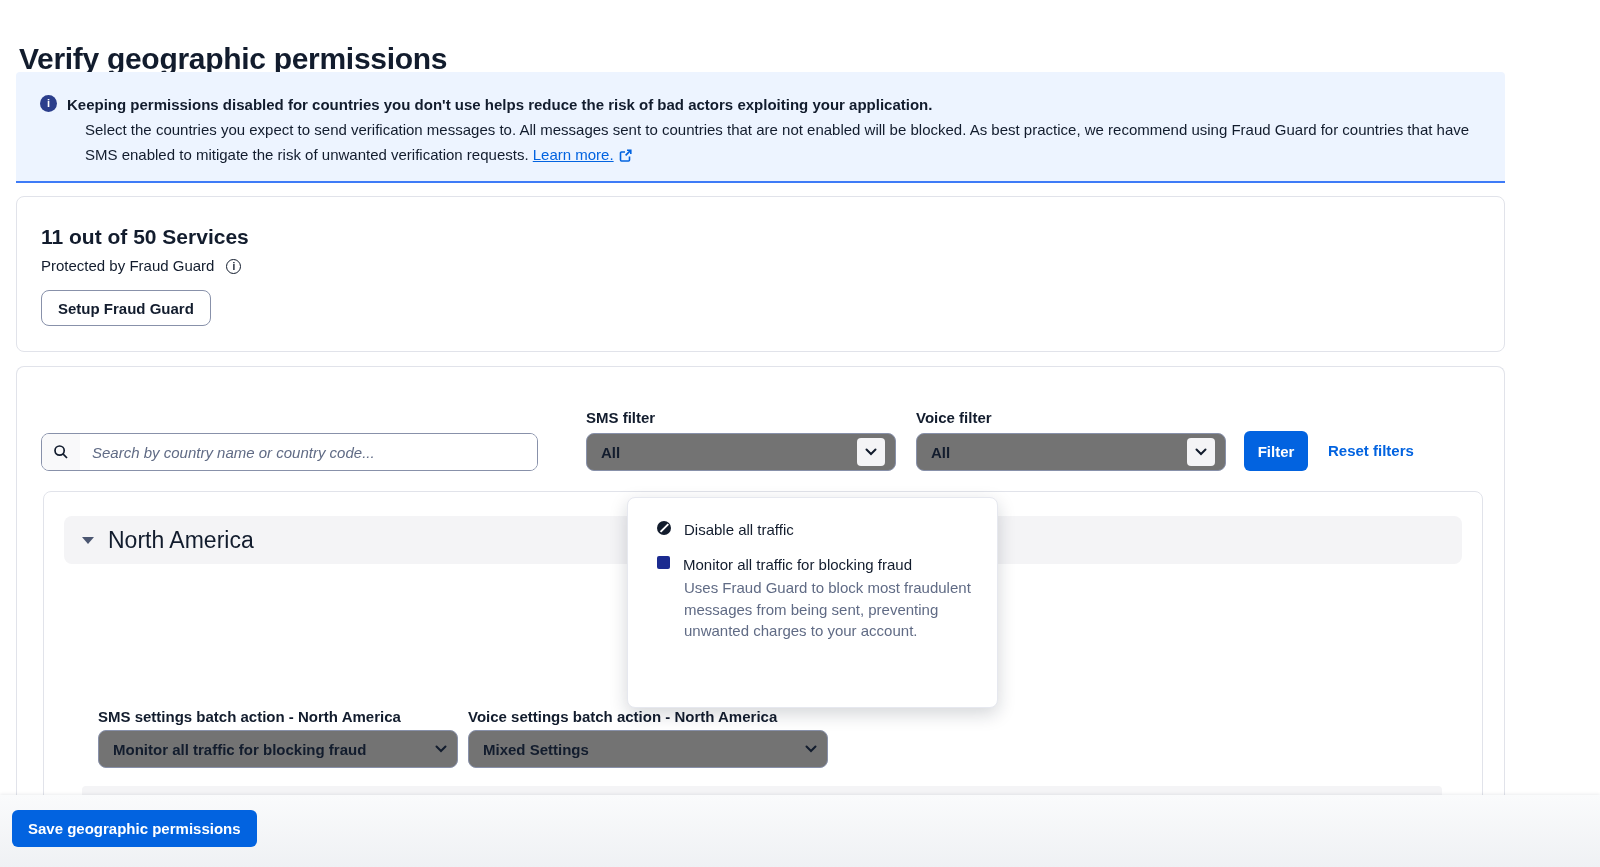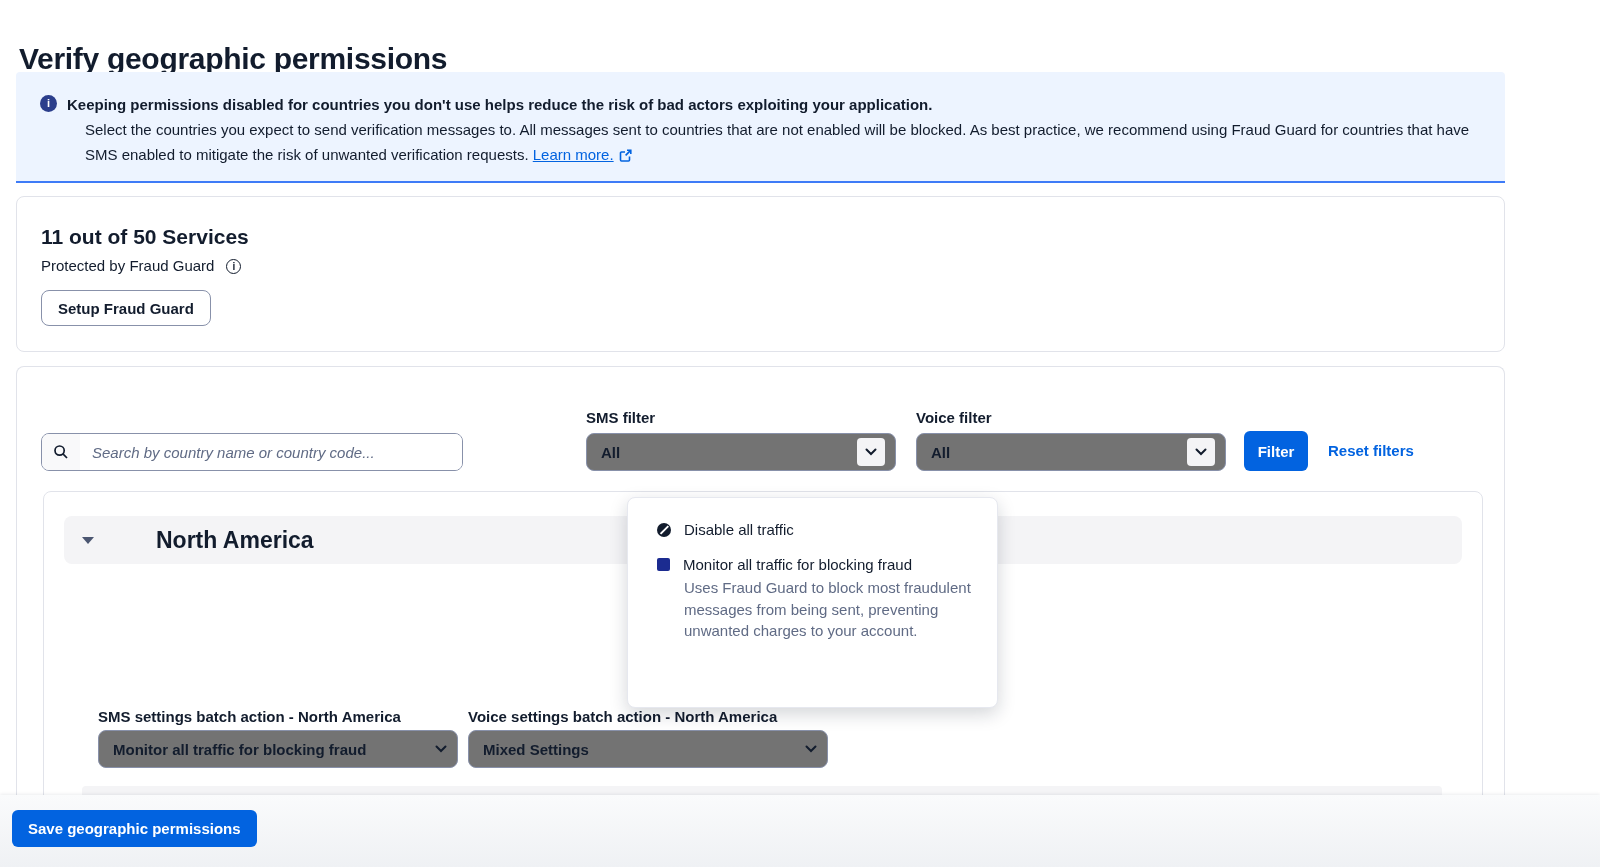--- a/index.html
+++ b/index.html
@@ -28,21 +28,21 @@
   .info-outline{width:15px;height:15px;border:1.5px solid #121C2D;border-radius:50%;font-size:10px;font-weight:700;
     display:inline-flex;align-items:center;justify-content:center;font-style:normal;}
   .btn-secondary{margin-top:16px;height:36px;padding:0 16px;background:#fff;border:1px solid #8891AA;border-radius:8px;
     font-size:15px;font-weight:700;color:#121C2D;font-family:inherit;cursor:pointer;}
 
   
   .main-card{left:16px;top:366px;width:1489px;height:429px;border-radius:8px 8px 0 0;overflow:hidden;border-bottom:none;padding-left:16px;}
 
   .field-label{position:absolute;font-size:15px;font-weight:700;color:#121C2D;}
 
-  .search-wrap{position:absolute;left:24px;top:66px;width:422px;height:38px;border:1px solid #8891AA;border-radius:8px;
+  .search-wrap{position:absolute;left:24px;top:66px;width:497px;height:38px;border:1px solid #8891AA;border-radius:8px;
     display:flex;overflow:hidden;background:#fff;}
   .search-prefix{width:38px;background:#F9F9FA;display:flex;align-items:center;justify-content:center;flex:0 0 auto;}
   .search-input{border:none;outline:none;flex:1;font-size:15px;font-style:italic;color:#606B85;padding:0 12px;font-family:inherit;background:#fff;}
   .search-input::placeholder{color:#606B85;font-style:italic;}
 
   .select{position:absolute;height:38px;border:1px solid #8891AA;border-radius:8px;background:#737373;display:flex;
     align-items:center;font-size:15px;color:#121C2D;padding:0 10px 0 14px;cursor:pointer;gap:16px;}
   .select .grow{flex:1;}
   .chevbox{width:28px;height:28px;background:#F4F4F6;border-radius:4px;display:flex;align-items:center;justify-content:center;flex:0 0 auto;}
   .bold{font-weight:700;}
@@ -50,26 +50,26 @@
   .btn-primary{background:#0263E0;color:#fff;border:none;border-radius:6px;font-size:15px;font-weight:700;
     font-family:inherit;cursor:pointer;text-align:center;}
   .filter-btn{position:absolute;left:1227px;top:64px;width:64px;height:40px;}
   .reset-link{position:absolute;left:1311px;top:75px;font-size:15px;font-weight:700;color:#0263E0;cursor:pointer;text-decoration:none;}
 
   
   .inner{position:absolute;left:26px;top:124px;width:1440px;height:500px;border:1px solid #E1E3EA;border-radius:8px;background:#fff;}
   .region-band{position:absolute;left:20px;top:24px;width:1398px;height:48px;background:#F4F4F6;border-radius:8px;
     display:flex;align-items:center;padding:0 18px;gap:14px;cursor:pointer;}
   .tri-down{width:0;height:0;border-left:6px solid transparent;border-right:6px solid transparent;border-top:7px solid #4B5671;}
-  .region-title{font-size:23px;font-weight:700;margin-left:48px;}
+  .region-title{font-size:23px;font-weight:400;}
 
   
   .popup{position:absolute;left:627px;top:497px;width:371px;height:211px;background:#fff;border:1px solid #E6E8EF;
     border-radius:8px;box-shadow:0 6px 18px rgba(18,28,45,0.18);z-index:10;padding:14px 0 0 0;}
-  .popup-item{display:flex;align-items:center;gap:13px;padding:9px 16px 9px 29px;font-size:15px;cursor:pointer;}
+  .popup-item{display:flex;gap:13px;padding:9px 16px 9px 29px;font-size:15px;cursor:pointer;}
   .popup-desc{margin:2px 24px 0 56px;font-size:15px;line-height:21.5px;color:#606B85;}
 
   .icon-disable{width:14px;height:14px;border-radius:50%;background:#121C2D;position:relative;flex:0 0 auto;}
   .icon-disable::after{content:"";position:absolute;left:1.5px;top:6px;width:11px;height:2.2px;background:#fff;transform:rotate(-45deg);}
   .icon-allow{width:14px;height:14px;border-radius:50%;background:#0E9F4F;flex:0 0 auto;}
   .icon-monitor{width:13px;height:13px;border-radius:2px;background:#1B2B90;flex:0 0 auto;}
 
   
   .tbl-header{position:absolute;left:38px;top:294px;width:1360px;height:45px;background:#F4F4F6;border-bottom:1px solid #E1E3EA;
     border-radius:4px 4px 0 0;display:flex;align-items:center;font-size:15px;font-weight:700;}

